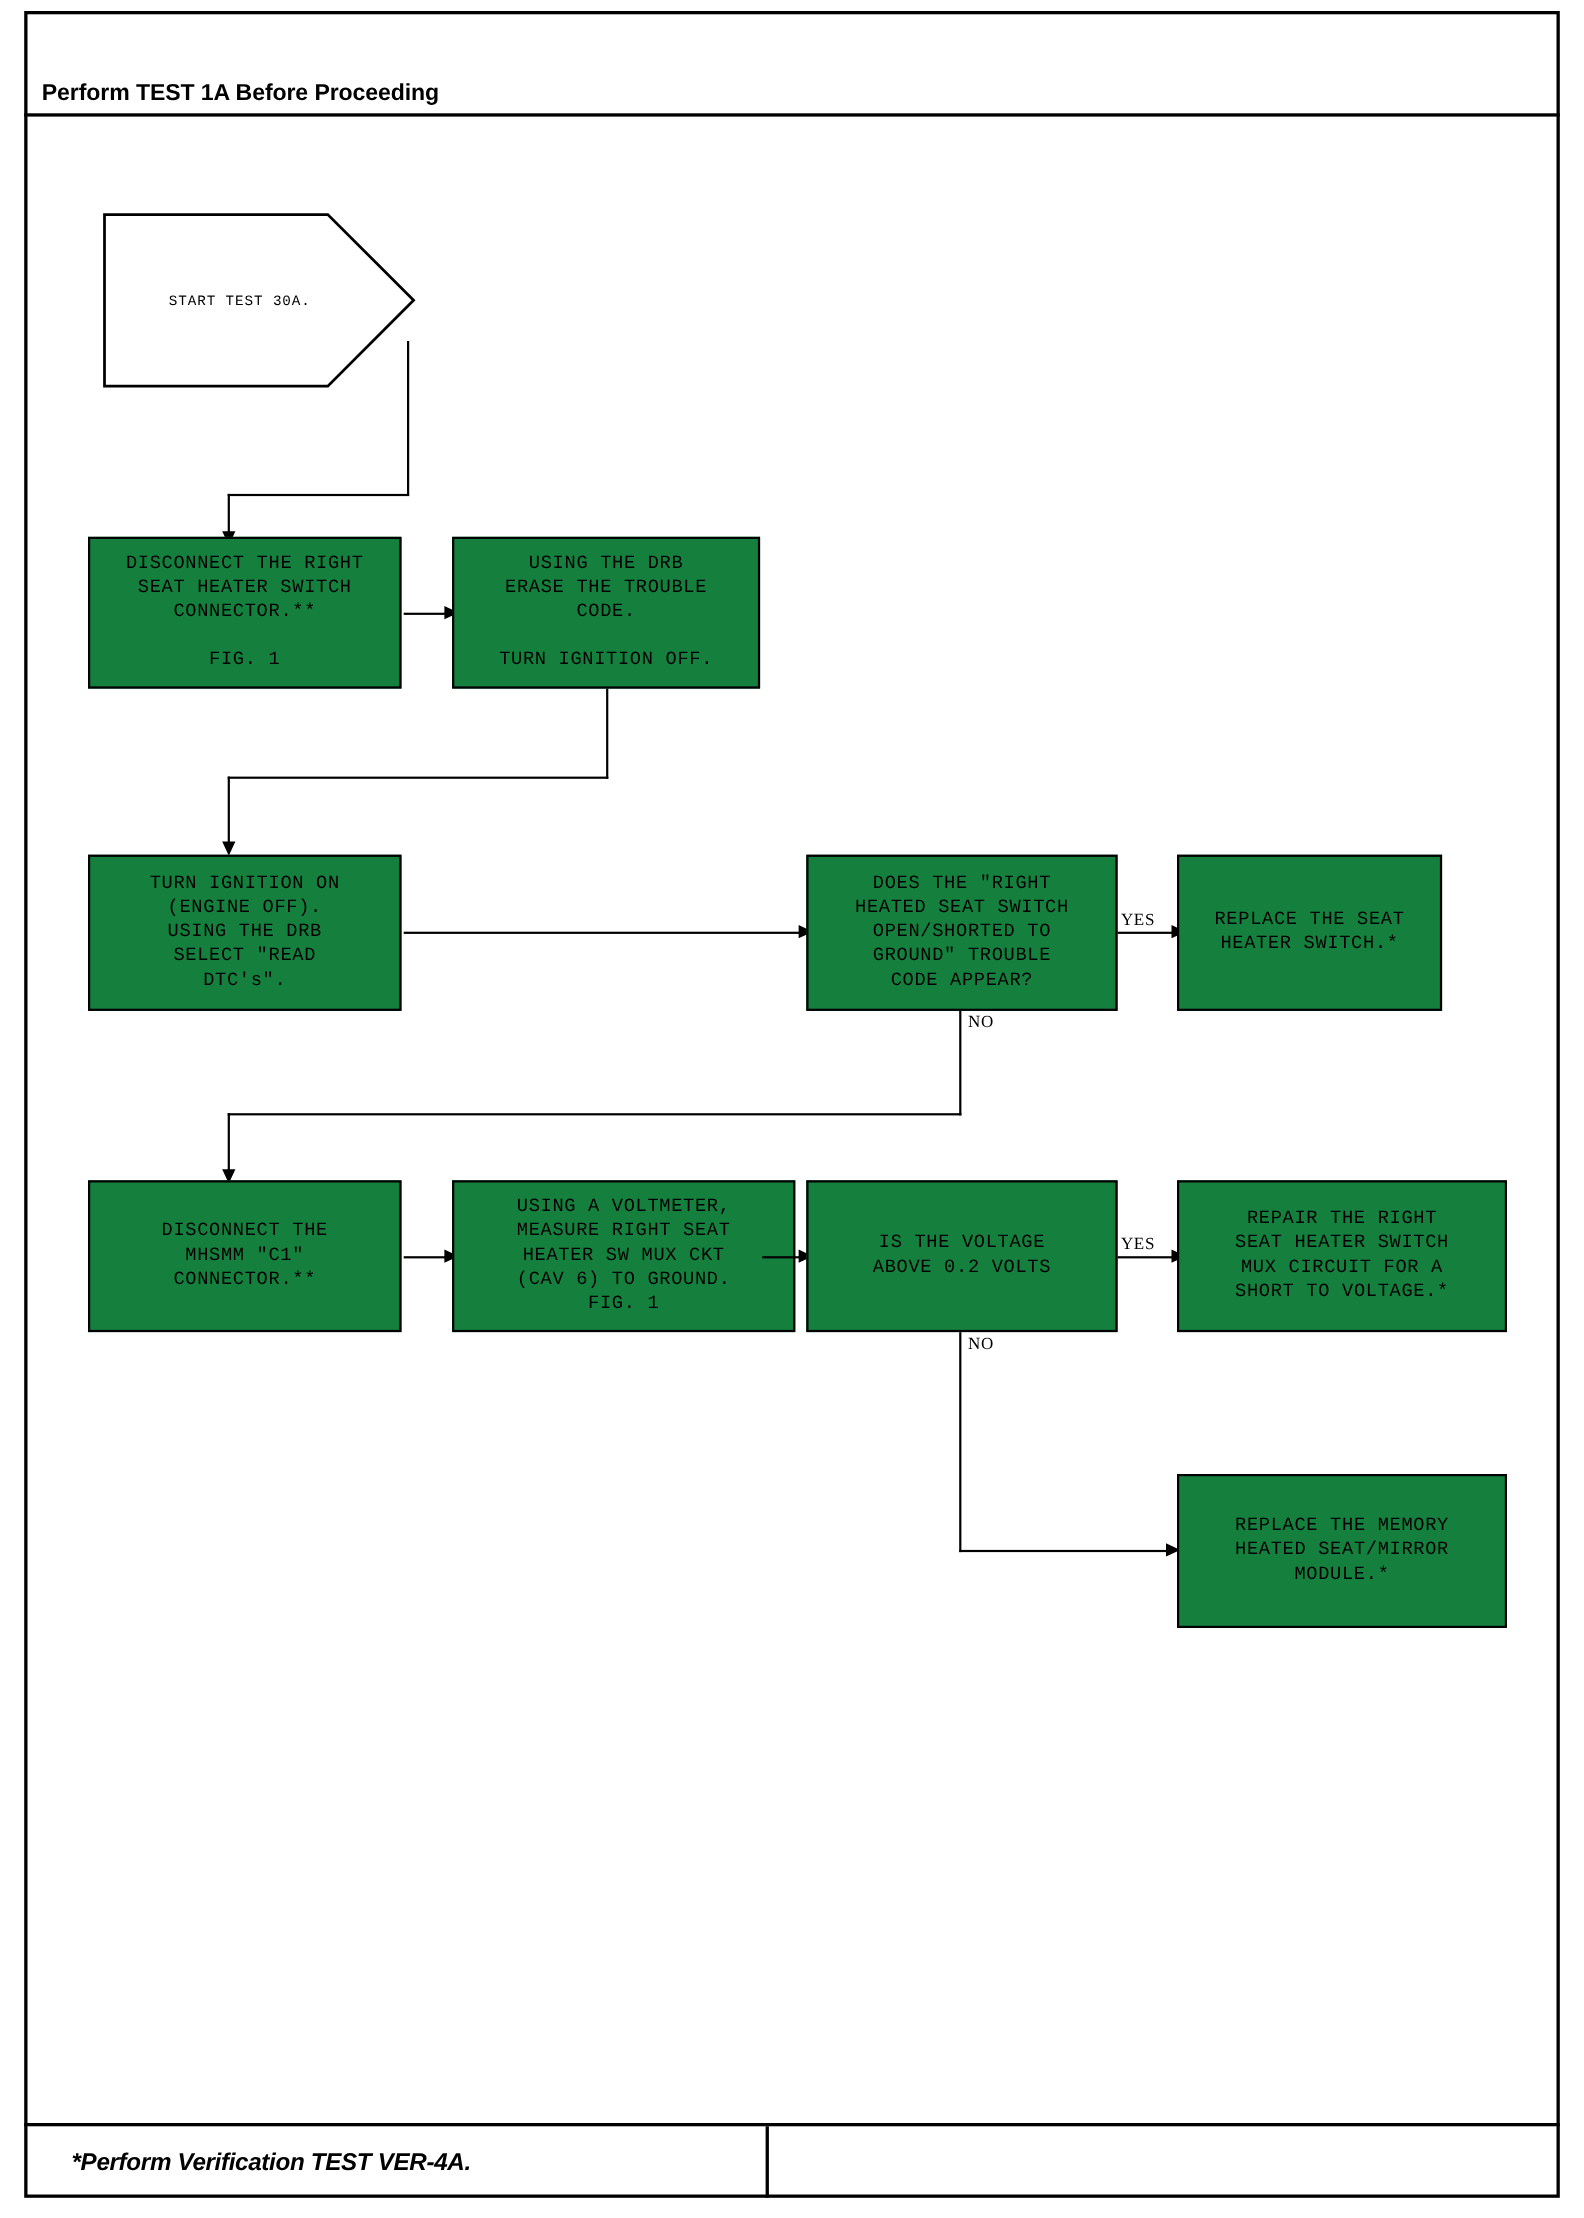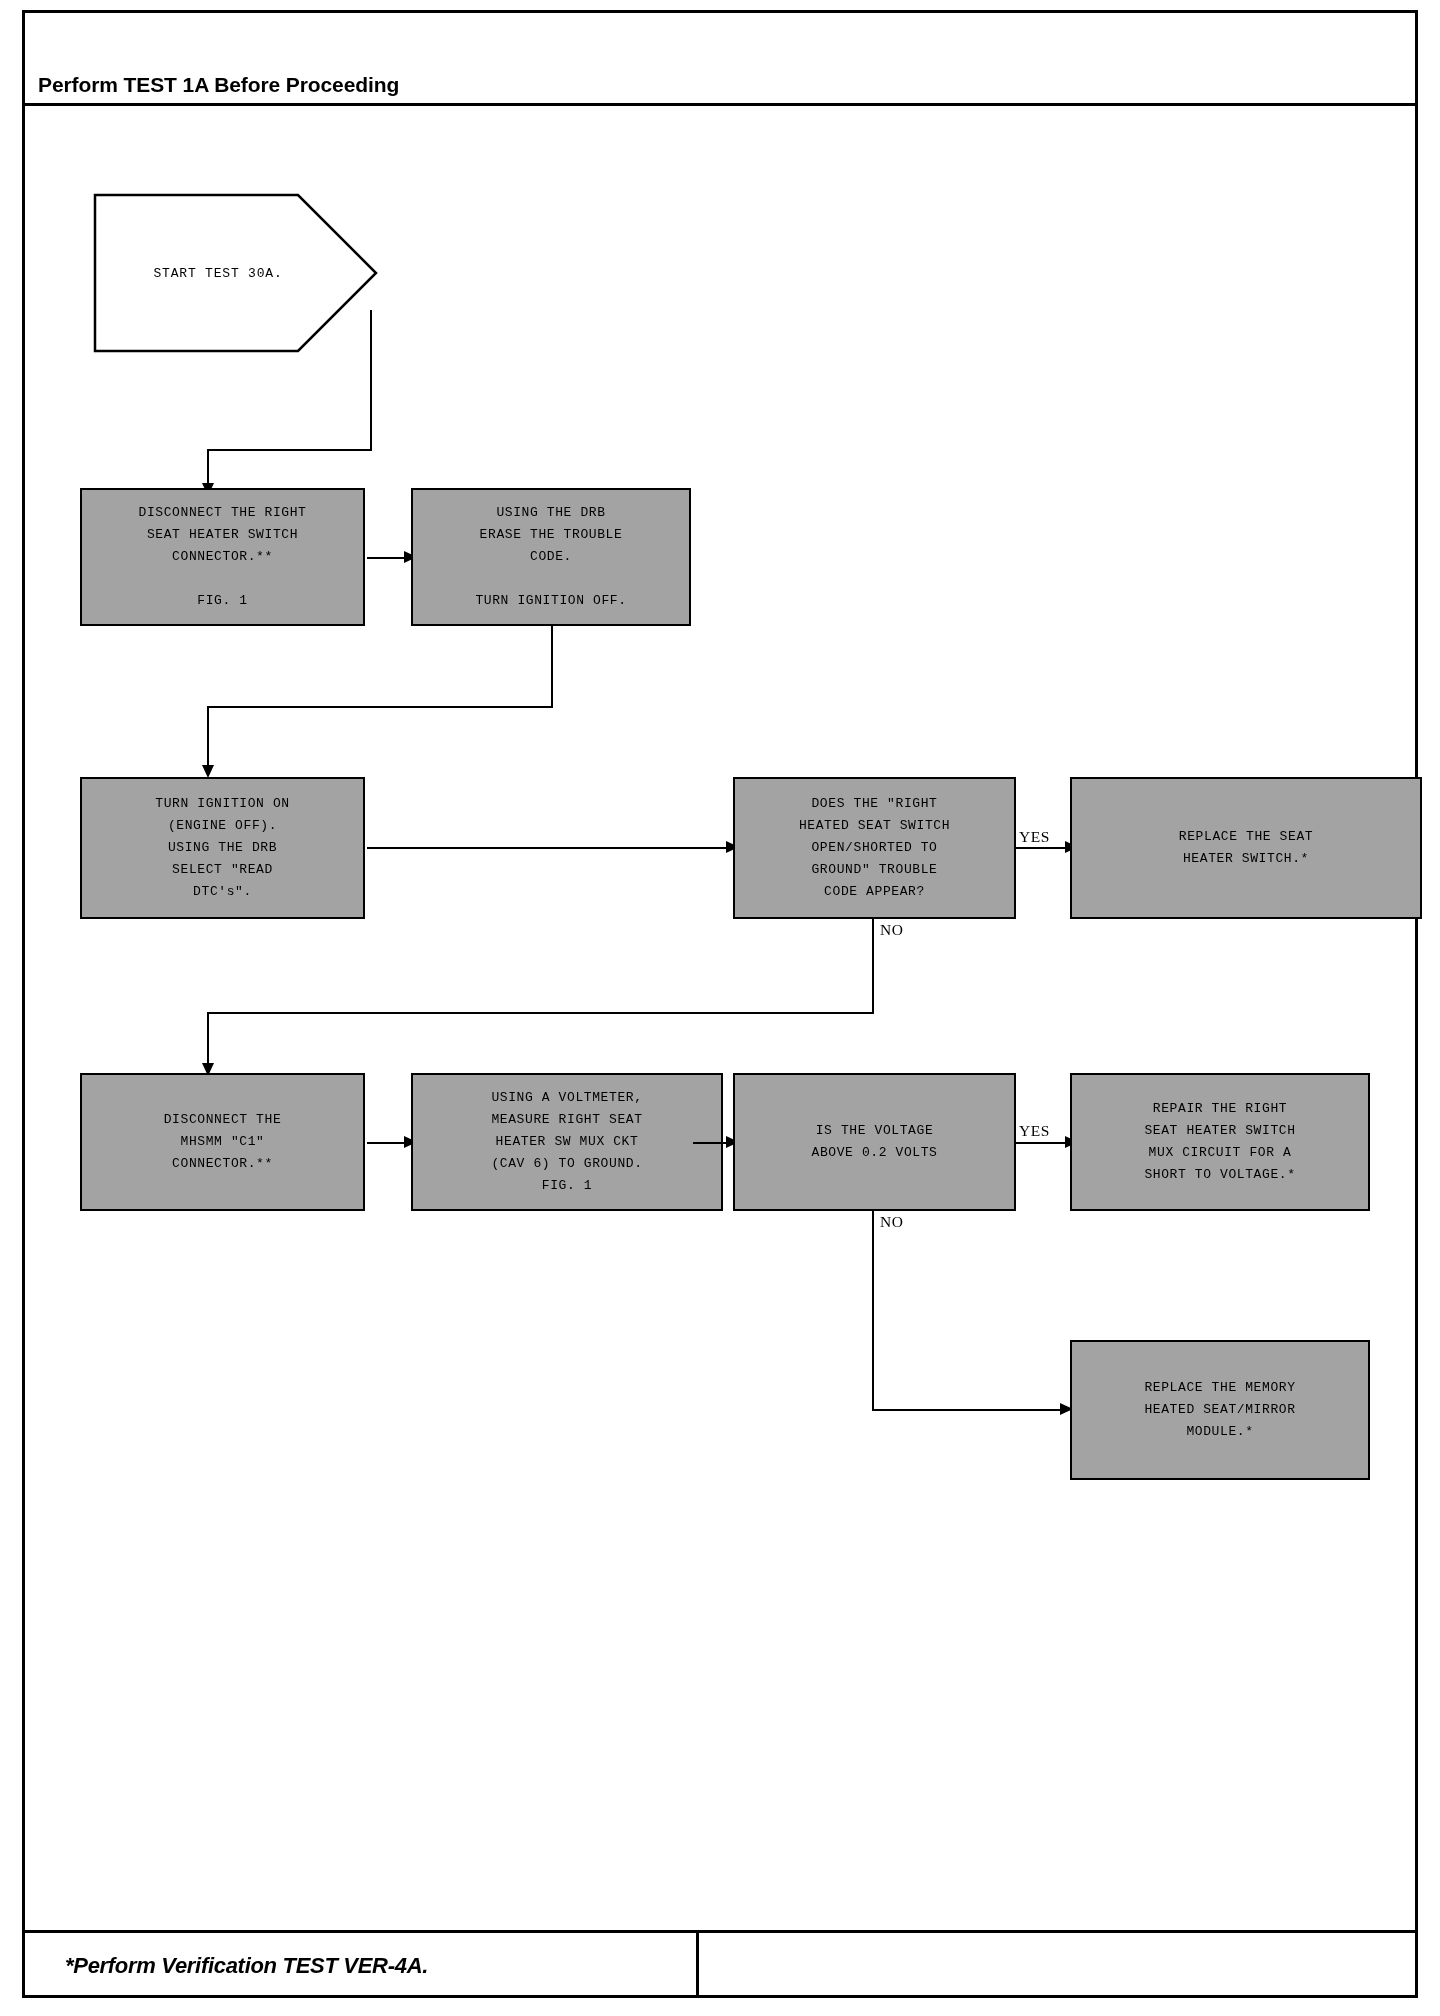--- a/index.html
+++ b/index.html
@@ -29,23 +29,23 @@
   .footer{position:absolute;left:22px;top:1930px;width:1396px;height:68px;box-sizing:border-box;
           border-top:3px solid #000;}
   .footer-left{position:absolute;left:0;top:0;width:648px;height:65px;
                display:flex;align-items:center;box-sizing:border-box;padding-left:14px;
                border-right:3px solid #000;margin-left:29px;}
   .footer-right{position:absolute;left:651px;top:0;width:742px;height:65px;
                 display:flex;align-items:center;box-sizing:border-box;padding-left:16px;}
   .footer-left span,.footer-right span{font-size:22px;font-weight:bold;font-style:italic;letter-spacing:-0.3px;}
 
   
-  .box{position:absolute;border:2px solid #000;box-sizing:border-box;background:#a3a3a3;
+  .box{position:absolute;border:2px solid #000;box-sizing:border-box;background:#15803d;
        display:flex;align-items:center;justify-content:center;text-align:center;
-       font-family:"Liberation Mono",monospace;font-size:13px;line-height:22px;
+       font-family:"Liberation Mono",monospace;font-size:17px;line-height:22px;
        letter-spacing:0.6px;white-space:pre-line;}
 
   
   .start-shape{position:absolute;left:93px;top:193px;width:285px;height:160px;}
   .start-shape svg{display:block;}
   .start-label{position:absolute;left:93px;top:193px;width:250px;height:160px;
                display:flex;align-items:center;justify-content:center;
                font-family:"Liberation Mono",monospace;font-size:13px;letter-spacing:.8px;}
 
   
@@ -114,21 +114,21 @@
   <div class="box" style="left:733px;top:777px;width:283px;height:142px;">DOES THE "RIGHT
 HEATED SEAT SWITCH
 OPEN/SHORTED TO
 GROUND" TROUBLE
 CODE APPEAR?</div>
 
   <div class="edge-label" style="left:1019px;top:828px;">YES</div>
   <div class="ln lnh" style="left:1016px;top:847px;width:54px;"></div>
   <div class="arrowhead ah-right" style="left:1065px;top:841px;"></div>
 
-  <div class="box" style="left:1070px;top:777px;width:352px;height:142px;">REPLACE THE SEAT
+  <div class="box" style="left:1070px;top:777px;width:241px;height:142px;">REPLACE THE SEAT
 HEATER SWITCH.*</div>
 
   <div class="edge-label" style="left:880px;top:921px;">NO</div>
   <div class="ln lnv" style="left:872px;top:919px;height:95px;"></div>
   <div class="ln lnh" style="left:207px;top:1012px;width:667px;"></div>
   <div class="ln lnv" style="left:207px;top:1012px;height:54px;"></div>
   <div class="arrowhead ah-down" style="left:202px;top:1063px;"></div>
 
   <div class="box" style="left:80px;top:1073px;width:285px;height:138px;">DISCONNECT THE
 MHSMM "C1"

